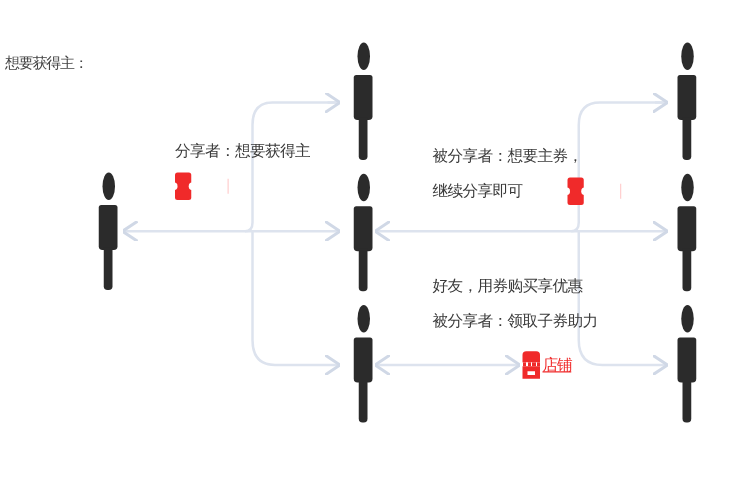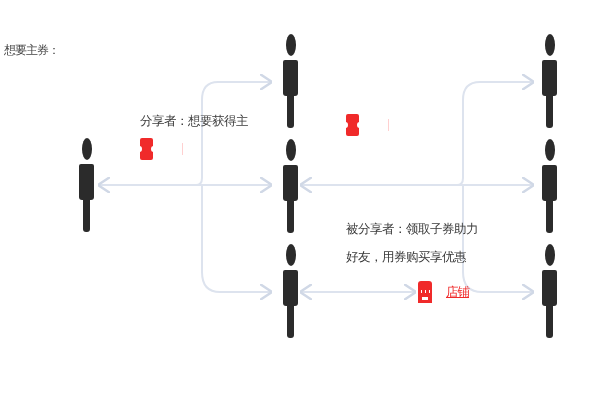--- a/index.html
+++ b/index.html
@@ -61,27 +61,27 @@
       position: absolute; left: 0; top: 9px; width: 14px; height: 3px;
       background: repeating-linear-gradient(90deg, #f02a2a 0 3px, #fff 3px 4px);
     }
     .store-icon .base {
       position: absolute; left: 0; top: 12px; width: 14px; height: 10px; background: #f02a2a;
     }
     .store-icon .door {
       position: absolute; left: 4px; top: 16px; width: 6px; height: 3px; background: #fff;
     }
     .store-label {
-      color: #f02a2a; font-size: 12.5px; margin-left: 14px; letter-spacing: -1px; text-decoration: underline;
+      color: #f02a2a; font-size: 12.5px; margin-left: 2px; letter-spacing: -1px; text-decoration: underline;
     }
   </style>
 </head>
 <body>
 
-<div class="title">想要主券：</div>
+<div class="title">想要获得主：</div>
 
 <svg class="lines" width="600" height="400">
   <defs>
     <marker id="arr" markerWidth="6" markerHeight="8" refX="5" refY="4" orient="auto">
       <path d="M0,0 L6,4 L0,8" fill="none" stroke="#d0d8e6" stroke-width="1.2"></path>
     </marker>
     <marker id="arrL" markerWidth="6" markerHeight="8" refX="1" refY="4" orient="auto">
       <path d="M6,0 L0,4 L6,8" fill="none" stroke="#d0d8e6" stroke-width="1.2"></path>
     </marker>
   </defs>
@@ -142,28 +142,29 @@
 </div>
 
 <div class="desc" style="left:104px; top:106px;">
   <div><span>分享者：想要获得主</span></div>
   <div>
     <span class="coupon"><span class="slit"></span></span>
   </div>
 </div>
 
 <div class="desc" style="left:310px; top:110px;">
+  <div><span>被分享者：想要主券，</span></div>
   <div>
-    <span class="coupon"><span class="slit"></span></span>
+    <span>继续分享即可</span><span class="coupon"><span class="slit"></span></span>
   </div>
 </div>
 
 <div class="desc" style="left:310px; top:214px;">
+  <div><span>好友，用券购买享优惠</span></div>
   <div><span>被分享者：领取子券助力</span></div>
-  <div><span>好友，用券购买享优惠</span></div>
 </div>
 
 <div class="store">
   <div class="store-icon">
     <div class="roof"></div>
       <div class="awn"></div>
       <div class="base"></div>
       <div class="door"></div>
   </div>
   <span class="store-label">店铺</span>

